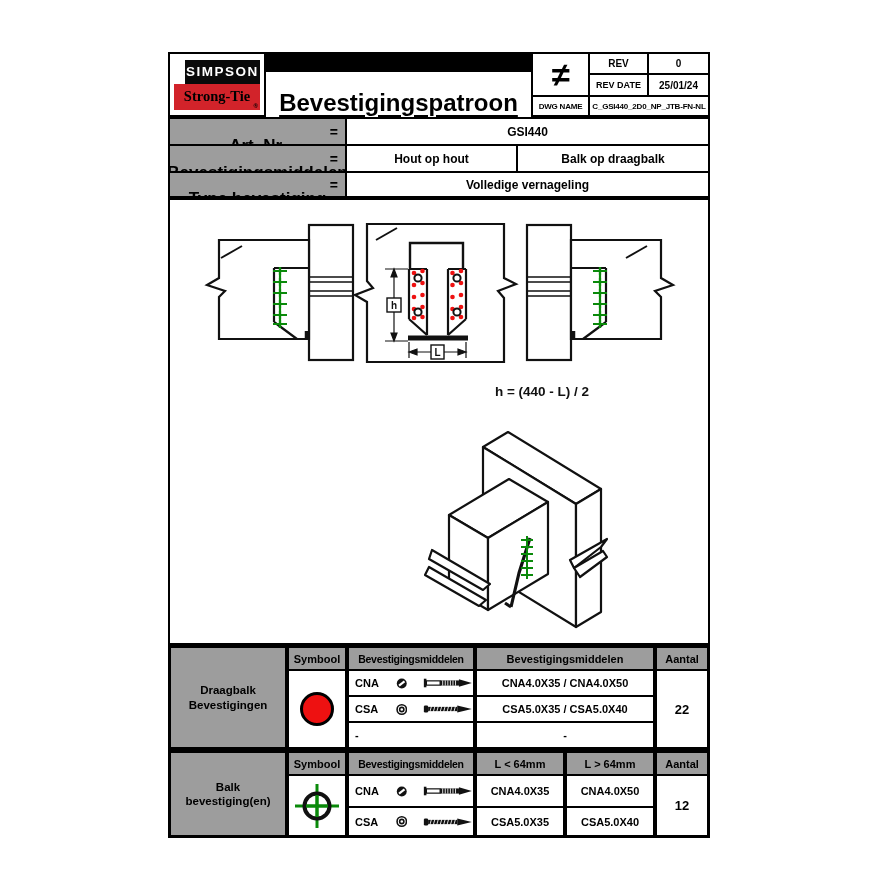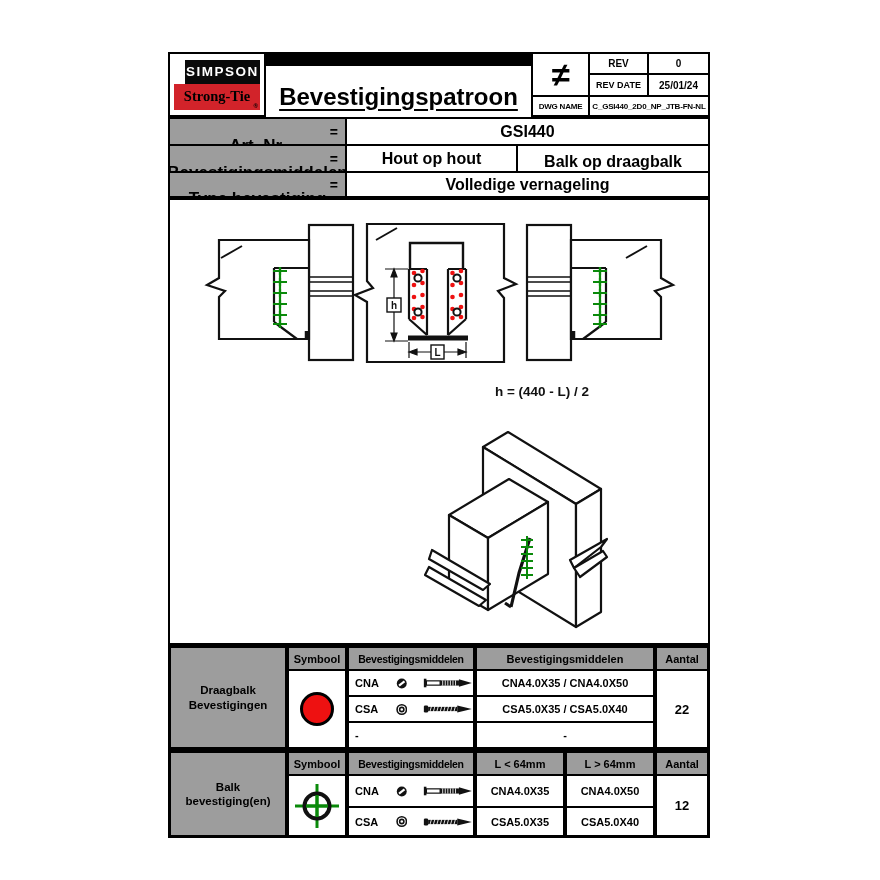--- a/index.html
+++ b/index.html
@@ -16,21 +16,21 @@
   #logo-red .reg { position:absolute; right:2px; bottom:1px; font-size:6px; font-family:"Liberation Sans", sans-serif; }
   #doc-title { font-size:24px; font-weight:bold; text-decoration:underline; text-underline-offset:4px; }
   .tb-small { font-size:10px; font-weight:bold; }
   .tb-tiny { font-size:8px; font-weight:bold; letter-spacing:-0.2px; white-space:nowrap; }
   #neq { font-size:33px; font-weight:bold; line-height:1; }
 
   
   #inforows { position:absolute; left:0; top:65px; width:542px; height:81px; background:#000; }
   .info-label { font-size:17px; font-weight:bold;margin-top:28px; }
   .info-eq { position:absolute; right:7px; top:50%; transform:translateY(-50%); font-size:14px; font-weight:bold; }
-  .info-val { font-size:16px; font-weight:bold; }
+  .info-val { font-size:12px; font-weight:bold; }
 
   
   #panel { position:absolute; left:0; top:146px; width:542px; height:447px; border:2.5px solid #000; background:#fff; }
   #panel svg { position:absolute; left:0; top:0; }
 
   
   .btable { position:absolute; left:0; width:542px; background:#000; }
   .th { font-size:11px; font-weight:bold; }
   .th-tight { font-size:10.5px; font-weight:bold; letter-spacing:-0.3px; }
   .rowlabel { font-size:11.5px; font-weight:bold; text-align:center; line-height:1.25; padding:0 24px; }
@@ -51,21 +51,21 @@
       <div style="width:86px;">
         <div id="logo-black" style="height:24px;margin-left:11px;">
               <span>SIMPSON</span>
             </div>
         <div id="logo-red" style="height:26px;">
               <span>Strong-Tie</span>
               <span class="reg">®</span>
             </div>
       </div>
     </div>
-    <div class="cell" style="left:98px;top:14px;width:265px;height:61px;">
+    <div class="cell" style="left:98px;top:20px;width:265px;height:61px;">
       <span id="doc-title">Bevestigingspatroon</span>
     </div>
     <div class="cell" style="left:365px;top:2px;width:55px;height:41px;">
       <span id="neq">≠</span>
     </div>
     <div class="cell tb-small" style="left:422px;top:2px;width:57px;height:19px;">REV</div>
     <div class="cell tb-small" style="left:481px;top:2px;width:59px;height:19px;">0</div>
     <div class="cell tb-small" style="left:422px;top:23px;width:57px;height:20px;font-size:9px;">REV DATE</div>
     <div class="cell tb-small" style="left:481px;top:23px;width:59px;height:20px;">25/01/24</div>
     <div class="cell tb-tiny" style="left:365px;top:45px;width:55px;height:18px;">DWG NAME</div>
@@ -82,21 +82,21 @@
       <span class="info-val">GSI440</span>
     </div>
 
     <div class="cell gray" style="left:2px;top:29px;width:175px;height:25px;">
       <span class="info-label">Bevestigingsmiddelen</span>
       <span class="info-eq">=</span>
     </div>
     <div class="cell" style="left:179px;top:29px;width:169px;height:25px;">
       <span class="info-val">Hout op hout</span>
     </div>
-    <div class="cell" style="left:350px;top:29px;width:190px;height:25px;align-items:flex-end;">
+    <div class="cell" style="left:350px;top:29px;width:190px;height:25px;">
       <span class="info-val">Balk op draagbalk</span>
     </div>
 
     <div class="cell gray" style="left:2px;top:56px;width:175px;height:23px;">
       <span class="info-label">Type bevestiging</span>
       <span class="info-eq">=</span>
     </div>
     <div class="cell" style="left:179px;top:56px;width:361px;height:23px;">
       <span class="info-val">Volledige vernageling</span>
     </div>

